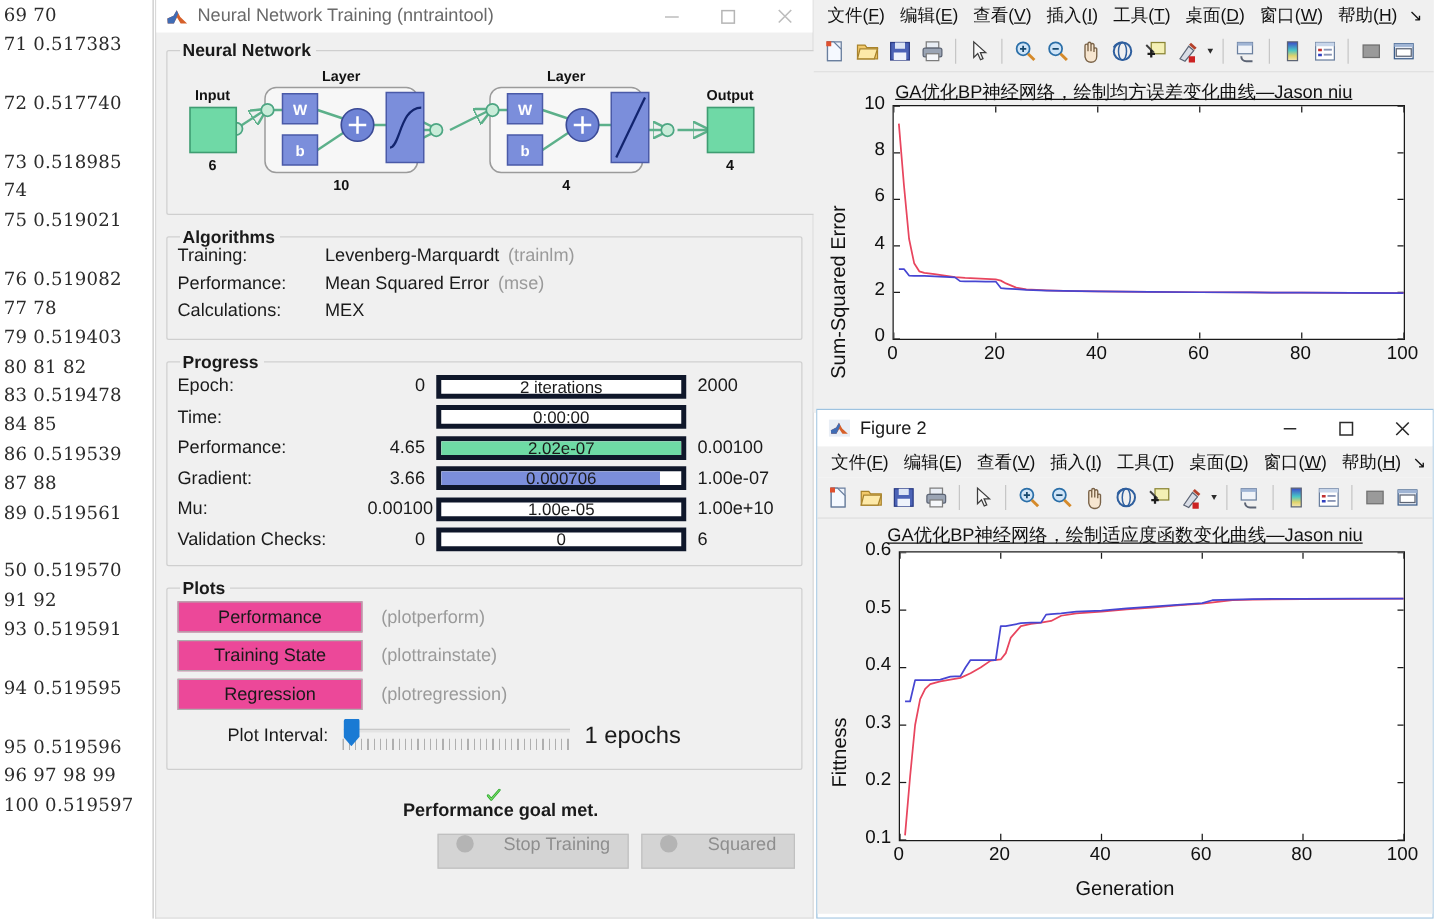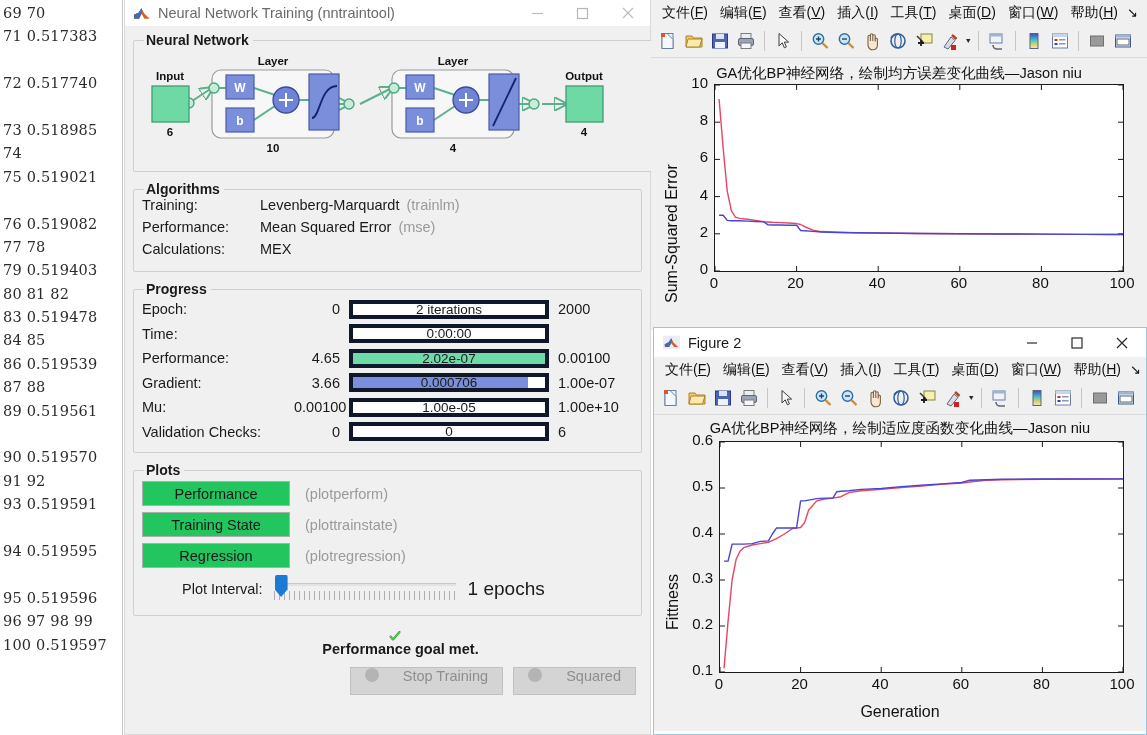--- a/index.html
+++ b/index.html
@@ -76,21 +76,21 @@
   .prog-fill { position: absolute; left: 0; top: 0; bottom: 0; }
   .prog-txt {
     position: absolute; inset: 0; display: flex; align-items: center; justify-content: center;
     font-size: 13.5px; color: #1a1a1a; z-index: 2;
   }
   .prog-max { padding-left: 9px; }
 
   
   .plot-row { display: flex; align-items: center; height: 31px; }
   .plot-btn {
-    width: 148px; height: 25px; background: #22c55e; border: 1px solid #adadad;
+    width: 148px; height: 25px; background: #ec4899; border: 1px solid #adadad;
     font-size: 14.5px; color: #1a1a1a; display: flex; align-items: center; justify-content: center;
     font-family: "Liberation Sans", sans-serif;
   }
   .plot-fn { color: #9a9a9a; font-size: 14.5px; margin-left: 15px; }
 
   .interval-row { display: flex; align-items: center; height: 36px; padding-left: 40px; }
   .interval-lbl { font-size: 14.5px; color: #1a1a1a; margin-right: 8px; }
   .slider-wrap { position: relative; width: 185px; height: 30px; }
   .slider-track {
     position: absolute; left: 4px; right: 0; top: 9px; height: 3px;
@@ -152,20 +152,21 @@
   .tsep { width: 1px; height: 20px; background: #c6c6c6; margin: 0 5px; }
 
   .plotarea { position: relative; background: #f0f0f0; }
   .pa1 { height: 272px; }
   .pa2 { height: 316px; background:#f0f0f0; }
 
   .charttitle {
     position: absolute; left: 0; right: 0; text-align: center;
     font-size: 14.6px; color: #111; font-family: "Liberation Sans", sans-serif;
     white-space: nowrap;
+    text-decoration: underline;
   }
   .ylabel {
     position: absolute; transform-origin: 0 0; transform: rotate(-90deg);
     font-size: 16px; color: #111; white-space: nowrap;
   }
   .xlabel {
     position: absolute; text-align: center; font-size: 16px; color: #111; white-space: nowrap;
   }
   .tick { position: absolute; font-size: 15px; color: #111; white-space: nowrap; }
   .tick.y { text-align: right; }
@@ -196,21 +197,21 @@
       <div class="cmdrow">76  0.519082</div>
       <div class="cmdrow">77  78</div>
       <div class="cmdrow">79  0.519403</div>
       <div class="cmdrow">80  81  82</div>
       <div class="cmdrow">83  0.519478</div>
       <div class="cmdrow">84  85</div>
       <div class="cmdrow">86  0.519539</div>
       <div class="cmdrow">87  88</div>
       <div class="cmdrow">89  0.519561</div>
       <div class="cmdrow blank"></div>
-      <div class="cmdrow">90  0.519570</div>
+      <div class="cmdrow">50  0.519570</div>
       <div class="cmdrow">91  92</div>
       <div class="cmdrow">93  0.519591</div>
       <div class="cmdrow blank"></div>
       <div class="cmdrow">94  0.519595</div>
       <div class="cmdrow blank"></div>
       <div class="cmdrow">95  0.519596</div>
       <div class="cmdrow">96  97  98  99</div>
       <div class="cmdrow">100  0.519597</div>
     </div>
 

